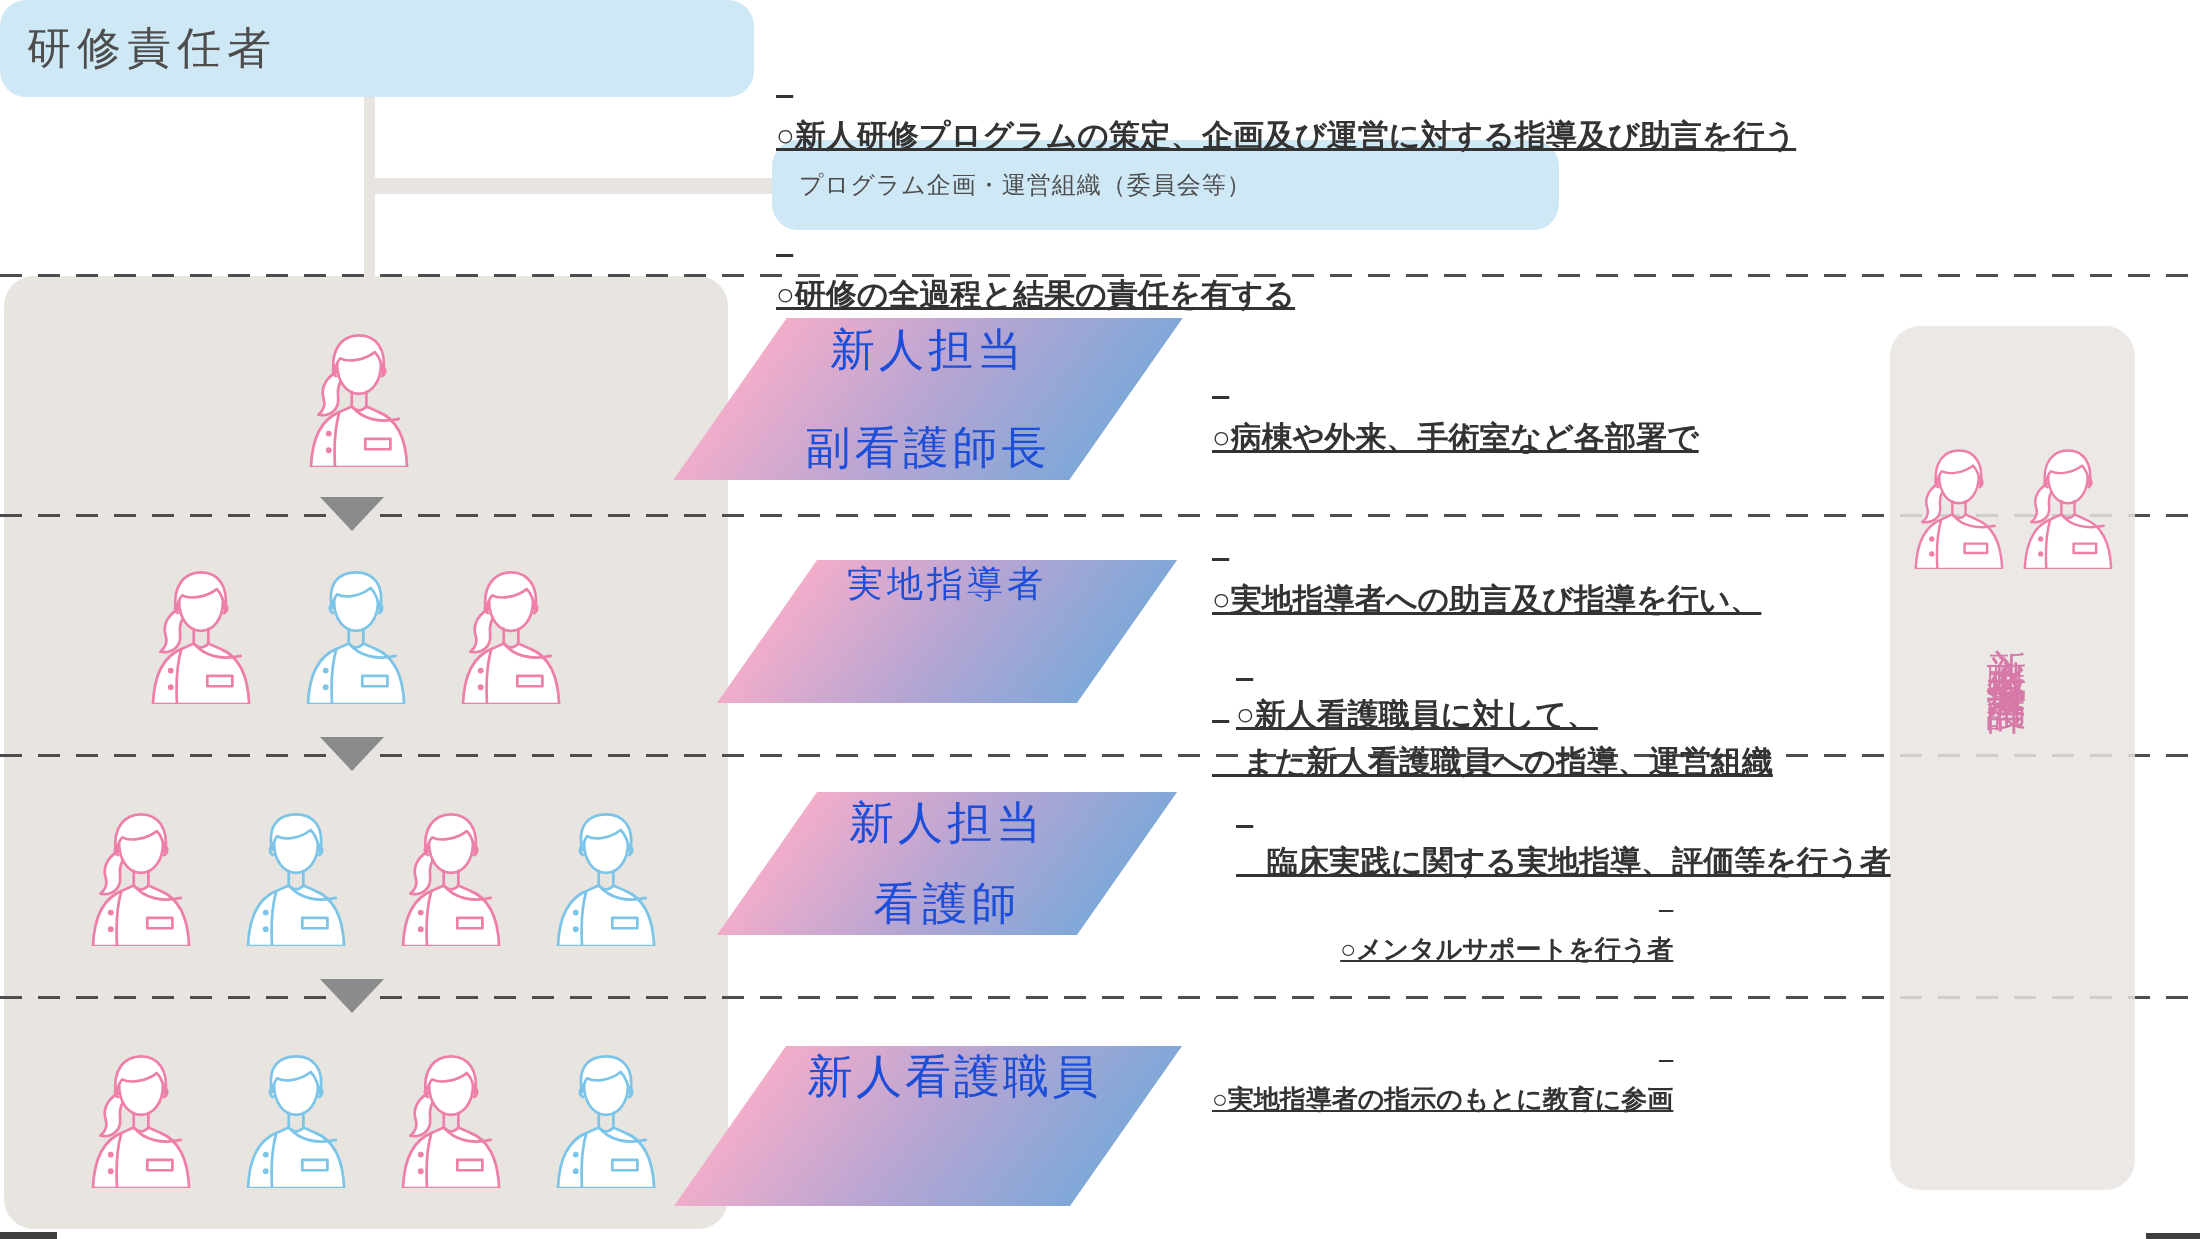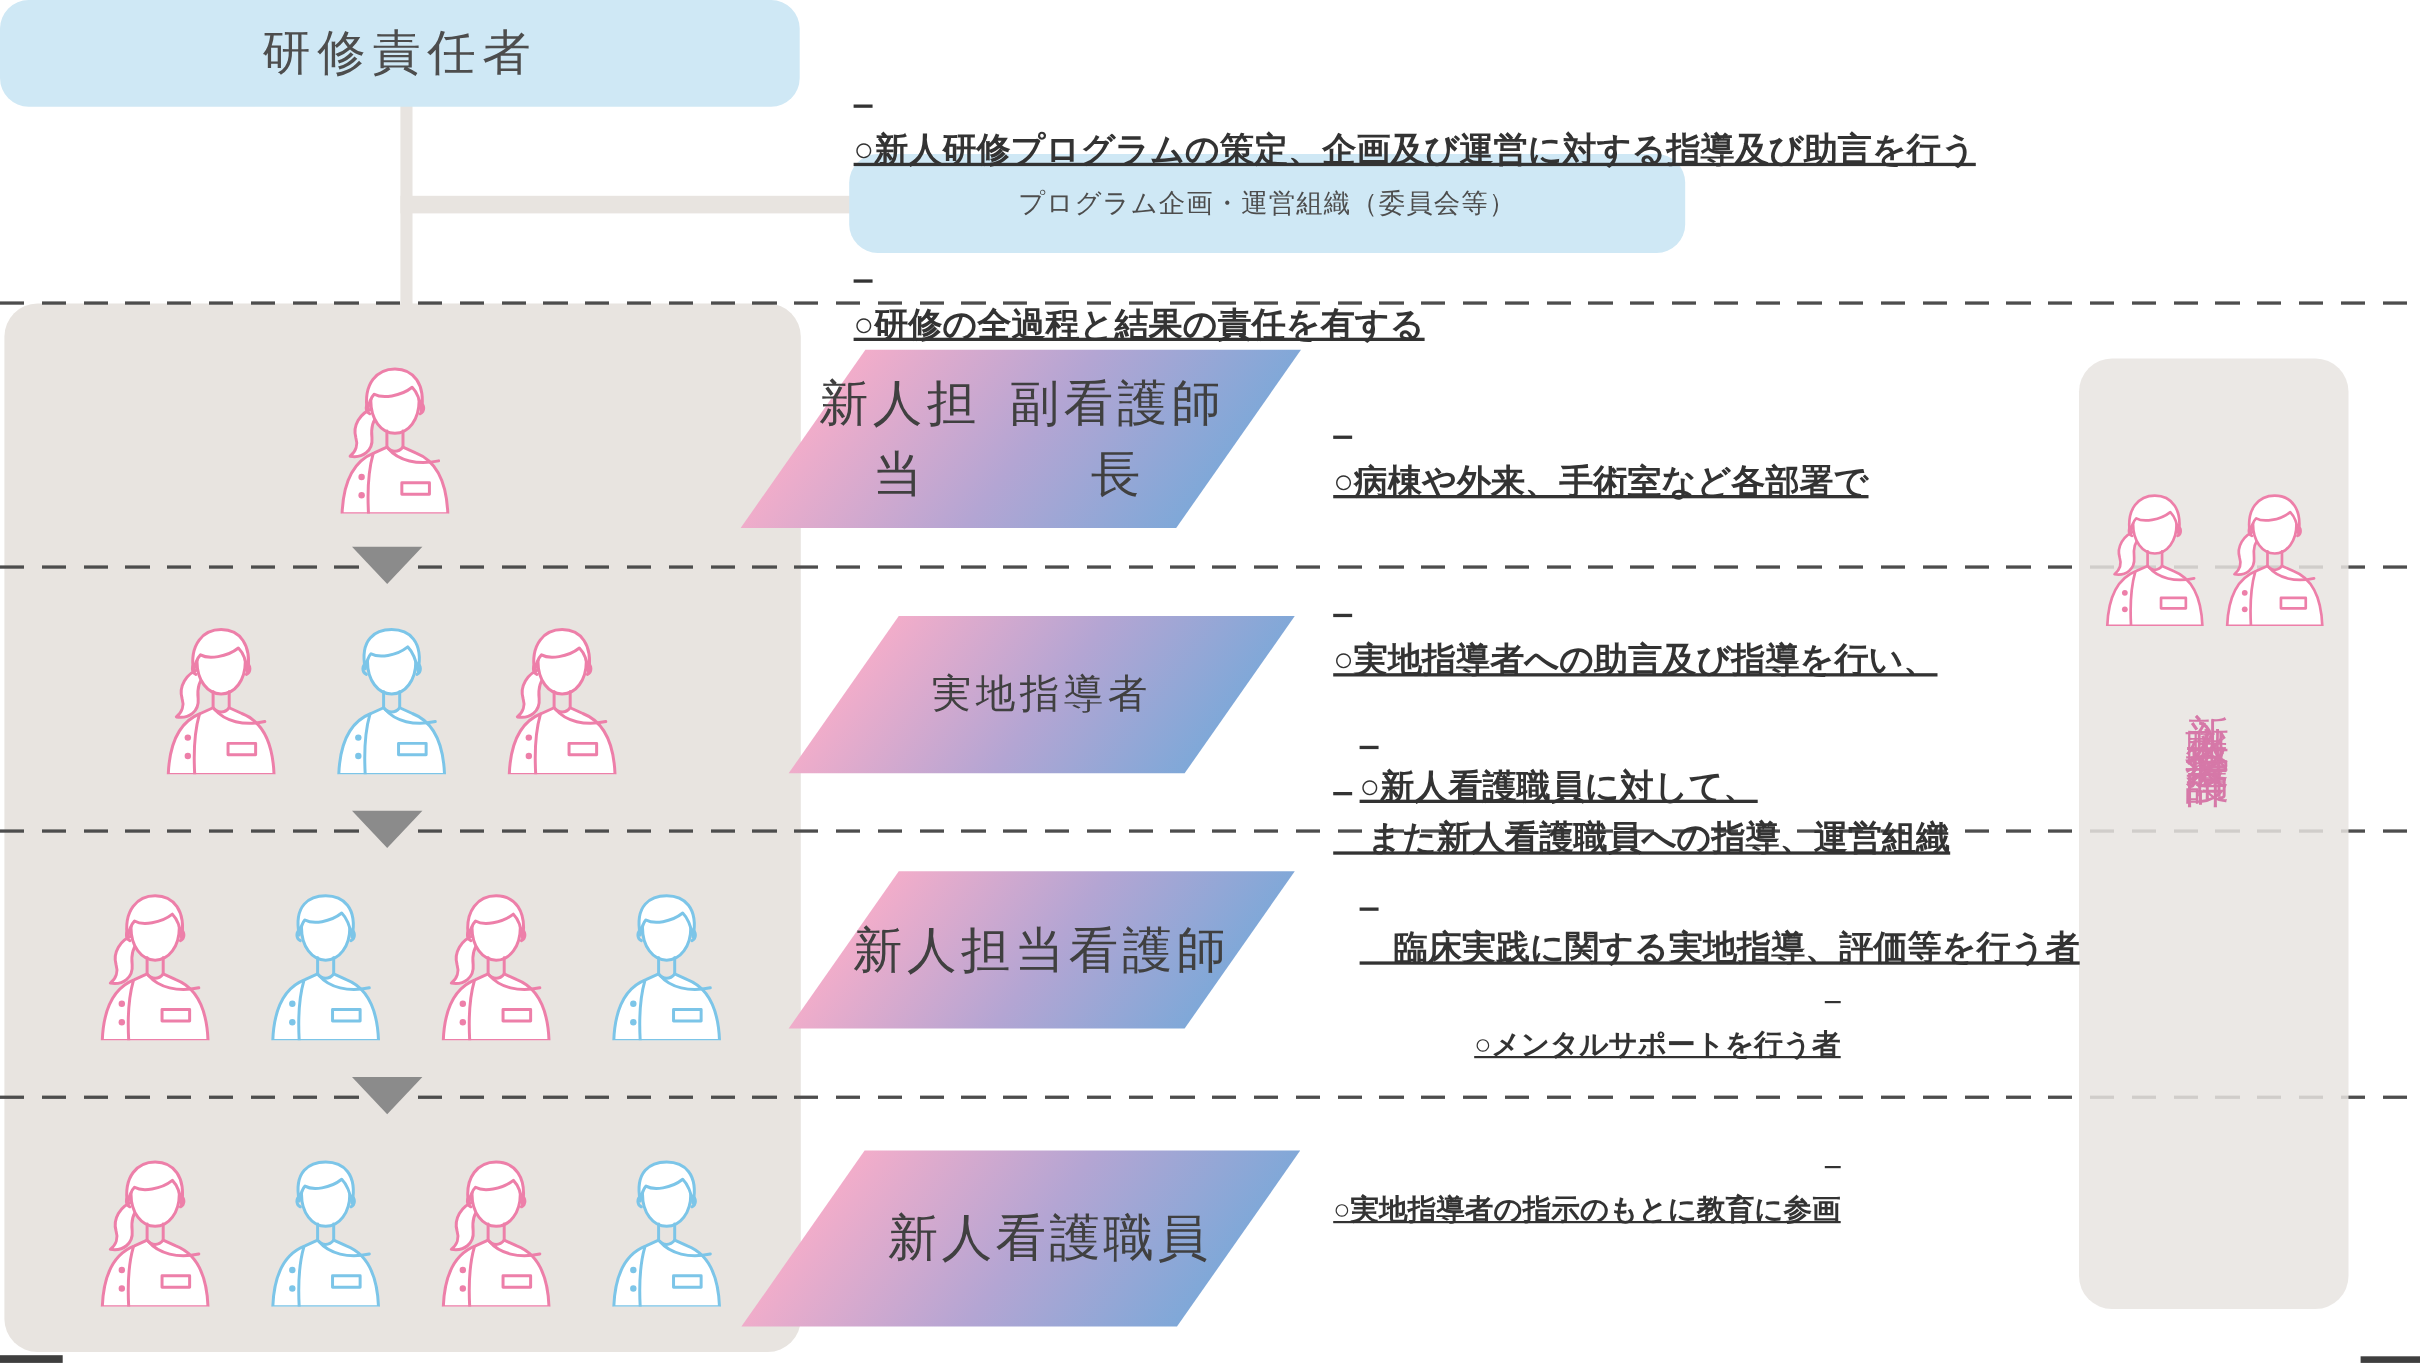--- a/index.html
+++ b/index.html
@@ -4,22 +4,22 @@
 <style>
   html,body{margin:0;padding:0;background:#fff;}
   body{width:2200px;height:1239px;position:relative;overflow:hidden;
        font-family:"Liberation Sans","DejaVu Sans",sans-serif;}
   .abs{position:absolute;}
 
   
   .connector{background:#e8e4e0;z-index:0;}
 
   
-  .bluebox{background:#cfe8f5;border-radius:26px;display:flex;align-items:center;justify-content:center;
-           color:#4d4d4d;font-family:"Liberation Serif","DejaVu Serif",serif;z-index:4;}
+  .bluebox{background:#cfe8f5;border-radius:26px;display:flex;align-items:center;
+           color:#4d4d4d;font-family:"Liberation Serif","DejaVu Serif",serif;z-index:4;padding-left:27px;}
   #supervisor-box{left:0;top:0;width:727px;height:97px;font-size:44px;letter-spacing:6px;}
   #committee-box{left:772px;top:140px;width:760px;height:90px;font-size:24px;letter-spacing:1px;}
 
   #connector-vertical{left:364px;top:95px;width:11px;height:184px;}
   #connector-horizontal{left:364px;top:178px;width:412px;height:16px;}
 
   
   .dash{left:0;width:2200px;height:3px;z-index:2;
         background:repeating-linear-gradient(90deg,#4d4d4d 0 22px,transparent 22px 38px);}
   #dash-1{top:274px;} #dash-2{top:514px;} #dash-3{top:754px;} #dash-4{top:996px;}
@@ -45,22 +45,22 @@
   #side-row svg{width:94px;height:126px;}
   svg.female{color:#ed7fa9;}
   svg.male{color:#7cc5e8;}
 
   
   .para{transform:skewX(-35deg);background:linear-gradient(93deg,#f2adca 0%,#b4a5d3 52%,#7fa8d8 100%);z-index:4;}
   #para-bg-1{left:730px;top:318px;width:396px;height:162px;}
   #para-bg-2{left:767px;top:560px;width:360px;height:143px;}
   #para-bg-3{left:767px;top:792px;width:360px;height:143px;}
   #para-bg-4{left:730px;top:1046px;width:396px;height:160px;}
-  .para-label{display:flex;align-items:center;justify-content:center;
-              color:#404040;font-family:"Liberation Serif","DejaVu Serif",serif;z-index:5;text-align:center;}
+  .para-label{display:flex;flex-direction:column;align-items:center;justify-content:space-between;
+              color:#1d4ed8;font-family:"Liberation Serif","DejaVu Serif",serif;z-index:5;text-align:center;}
   #para-label-1{left:730px;top:318px;width:396px;height:162px;font-size:45px;line-height:64px;letter-spacing:4px;}
   #para-label-2{left:767px;top:560px;width:360px;height:143px;font-size:36px;letter-spacing:4px;}
   #para-label-3{left:767px;top:792px;width:360px;height:143px;font-size:45px;line-height:62px;letter-spacing:4px;}
   #para-label-4{left:756px;top:1046px;width:396px;height:160px;font-size:46px;letter-spacing:3px;}
 
   
   .notes{color:#333;font-weight:700;z-index:5;white-space:pre;text-decoration:underline;}
   #supervisor-notes{left:776px;top:3px;font-size:31px;line-height:53px;}
   #notes-1{left:1212px;top:303px;font-size:31px;line-height:54px;}
   #notes-2{left:1212px;top:592px;font-size:31px;line-height:49px;margin-left:24px;}

